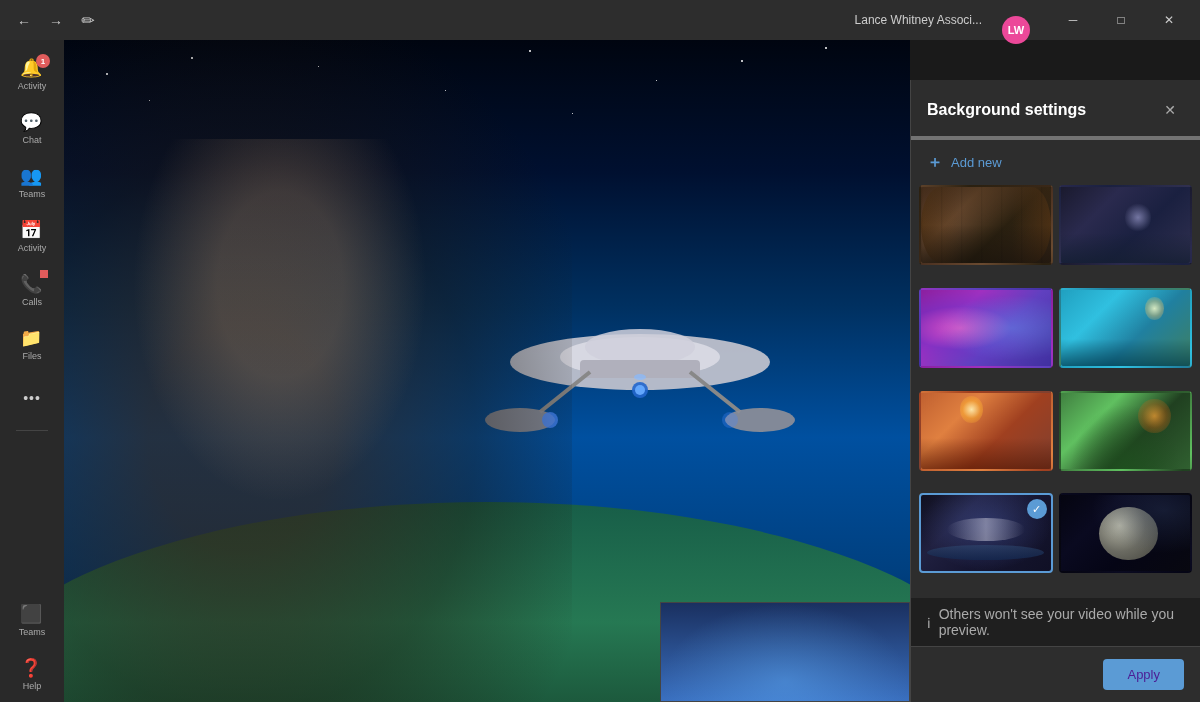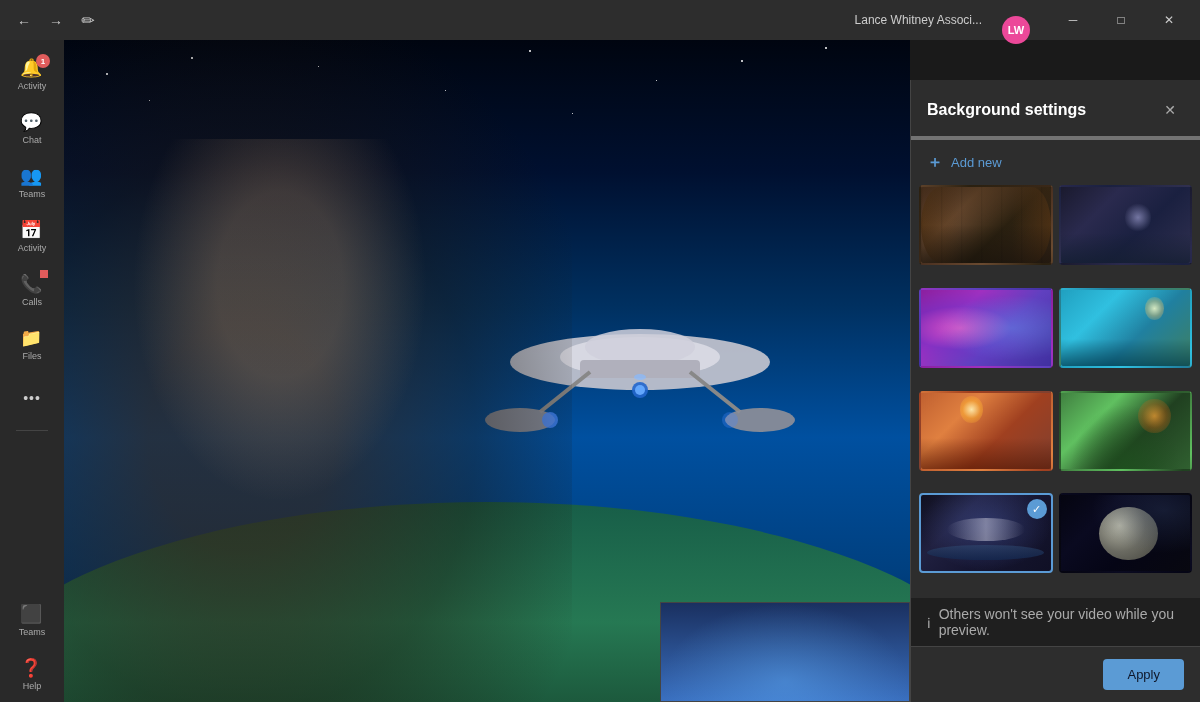--- a/index.html
+++ b/index.html
@@ -135,21 +135,21 @@
     .thumb-arch-right { position: absolute; right: 0; top: 0; bottom: 0; width: 30%; background: linear-gradient(270deg, rgba(80,50,20,0.8) 0%, transparent 100%); border-radius: 0 50% 50% 0;}
     
     .nebula { position: absolute; inset: 0; background: radial-gradient(ellipse at 30% 50%, rgba(255,100,200,0.6) 0%, rgba(100,50,200,0.4) 40%, transparent 70%); }
 
     
     .bg-panel-footer {
       padding: 12px 16px; border-top: 1px solid #444; flex-shrink: 0;
       display: flex; justify-content: flex-end;
     }
     .apply-btn {
-      background: #5b9bd5; color: #0f172a; border: none; padding: 8px 24px;
+      background: #5b9bd5; color: #4c1d95; border: none; padding: 8px 24px;
       border-radius: 4px; cursor: pointer; font-size: 13px; font-weight: 500;
     }
     
     .notice-bar {
       padding: 8px 16px; background: rgba(0,0,0,0.3); flex-shrink: 0;
       display: flex; align-items: center; gap: 8px;
     }
     .notice-icon { color: #aaa; font-size: 14px; }
     .notice-text { color: #aaa; font-size: 14px; }
   </style>

